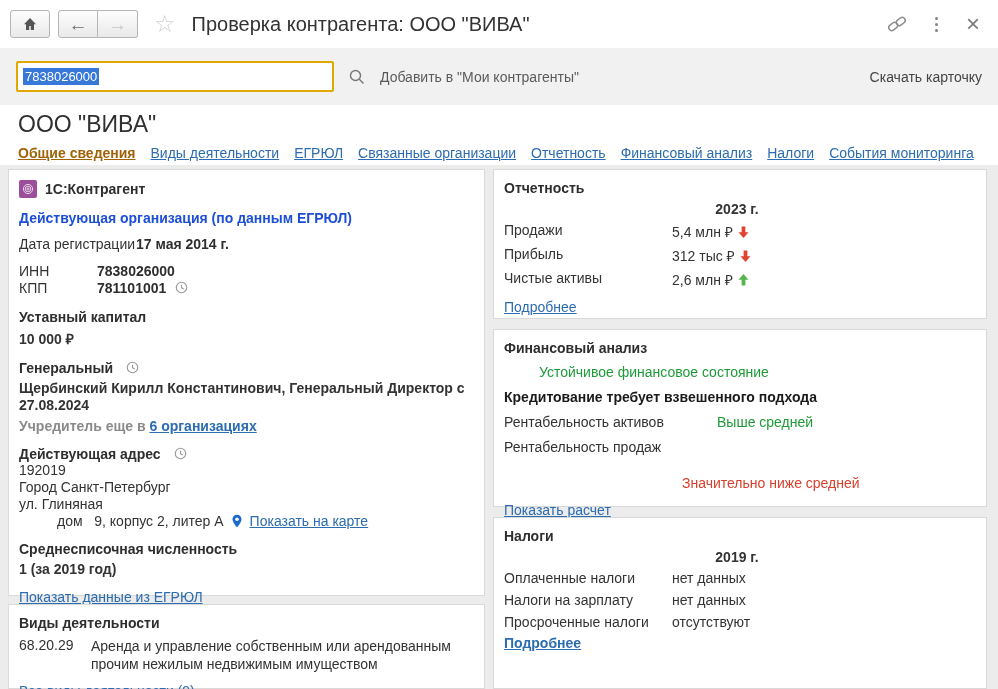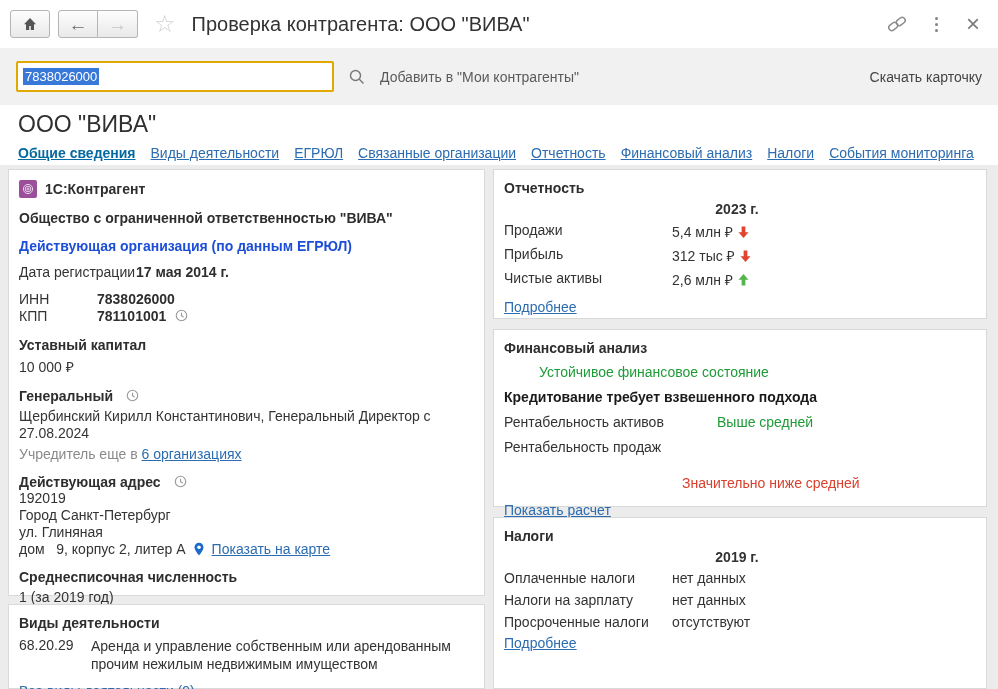--- a/index.html
+++ b/index.html
@@ -31,43 +31,43 @@
   .search-input .sel { background:#3878d8; color:#fff; padding:1px 2px; }
   .mag { margin-left:14px; }
   .add-link { margin-left:14px; color:#5a5a5a; }
   .dl-link { margin-left:auto; color:#444; }
 
   
   .page-head { height:60px; background:#fff; padding:6px 18px 0 18px; }
   .company { font-size:23px; color:#2f2f2f; }
   .tabs { display:flex; gap:15px; margin-top:7px; white-space:nowrap; }
   .tab { color:#2c6cb0; text-decoration:underline; cursor:pointer; }
-  .tab.active { color:#0369a1; font-weight:bold; }
+  .tab.active { color:#a16207; font-weight:bold; }
 
   
   .content { height:524px; background:#ececec; padding:4px 11px 0 8px; display:flex; gap:8px; }
   .col-left { width:477px; display:flex; flex-direction:column; gap:8px; }
   .col-right { width:494px; display:flex; flex-direction:column; gap:10px; }
   .card { background:#fff; border:1px solid #d9d9d9; }
   .card-pad { padding:10px 10px 12px 10px; }
 
   .svc-row { display:flex; align-items:center; gap:8px; }
   .svc-icon { width:18px; height:18px; background:#9b4f9b; border-radius:2px; display:flex; align-items:center; justify-content:center; }
   b.h { font-weight:bold; color:#2e2e2e; }
   .grey { color:#8a8a8a; }
   .green { color:#1d4ed8; }
   .lnk { color:#2c6cb0; text-decoration:underline; cursor:pointer; }
-  .mt12 { margin-top:12px; } .mt10 { margin-top:10px; } .mt4 { margin-top:4px; }
+  .mt12 { margin-top:12px; } .mt10 { margin-top:10px; } .mt4 { margin-top:4px;font-weight:bold; }
   .row { display:flex; align-items:flex-start; }
   .lbl-reg { width:117px; }
   .lbl-sm { width:78px; }
   .inline-ic { display:inline-block; vertical-align:-2px; margin-left:8px; }
   .line { line-height:17px; }
   .addr-line { line-height:17px; }
-  .pinrow { display:flex; align-items:center; gap:6px; }
+  .pinrow { display:flex; align-items:center; gap:6px;margin-left:38px; }
 
   .act-row { display:flex; margin-top:6px; }
   .act-code { width:72px; }
   .act-desc { flex:1; line-height:18px; }
 
   
   .rc-title { font-weight:bold; color:#2e2e2e; }
   .vtable { margin-top:3px; }
   .vrow { display:flex; align-items:flex-start; margin-top:5px; }
   .vrow .vl { width:168px; line-height:17px; }
@@ -160,21 +160,20 @@
             <g fill="none" stroke="#e9d5e9" stroke-width="1">
               <circle cx="7" cy="7" r="4.6"></circle>
                 <circle cx="7" cy="7" r="2.8"></circle>
                 <circle cx="7" cy="7" r="1"></circle>
             </g>
           </svg>
         </span>
         <b class="h">1С:Контрагент</b>
       </div>
 
-      <div class="mt12"><b class="h">Общество с ограниченной ответственностью "ВИВА"</b></div>
 
       <div class="mt12"><b class="green">Действующая организация (по данным ЕГРЮЛ)</b></div>
 
       <div class="row mt10">
         <span class="lbl-reg line">Дата регистрации</span>
         <b class="h">17 мая 2014 г.</b>
       </div>
 
       <div class="row mt10">
         <span class="lbl-sm line">ИНН</span>

